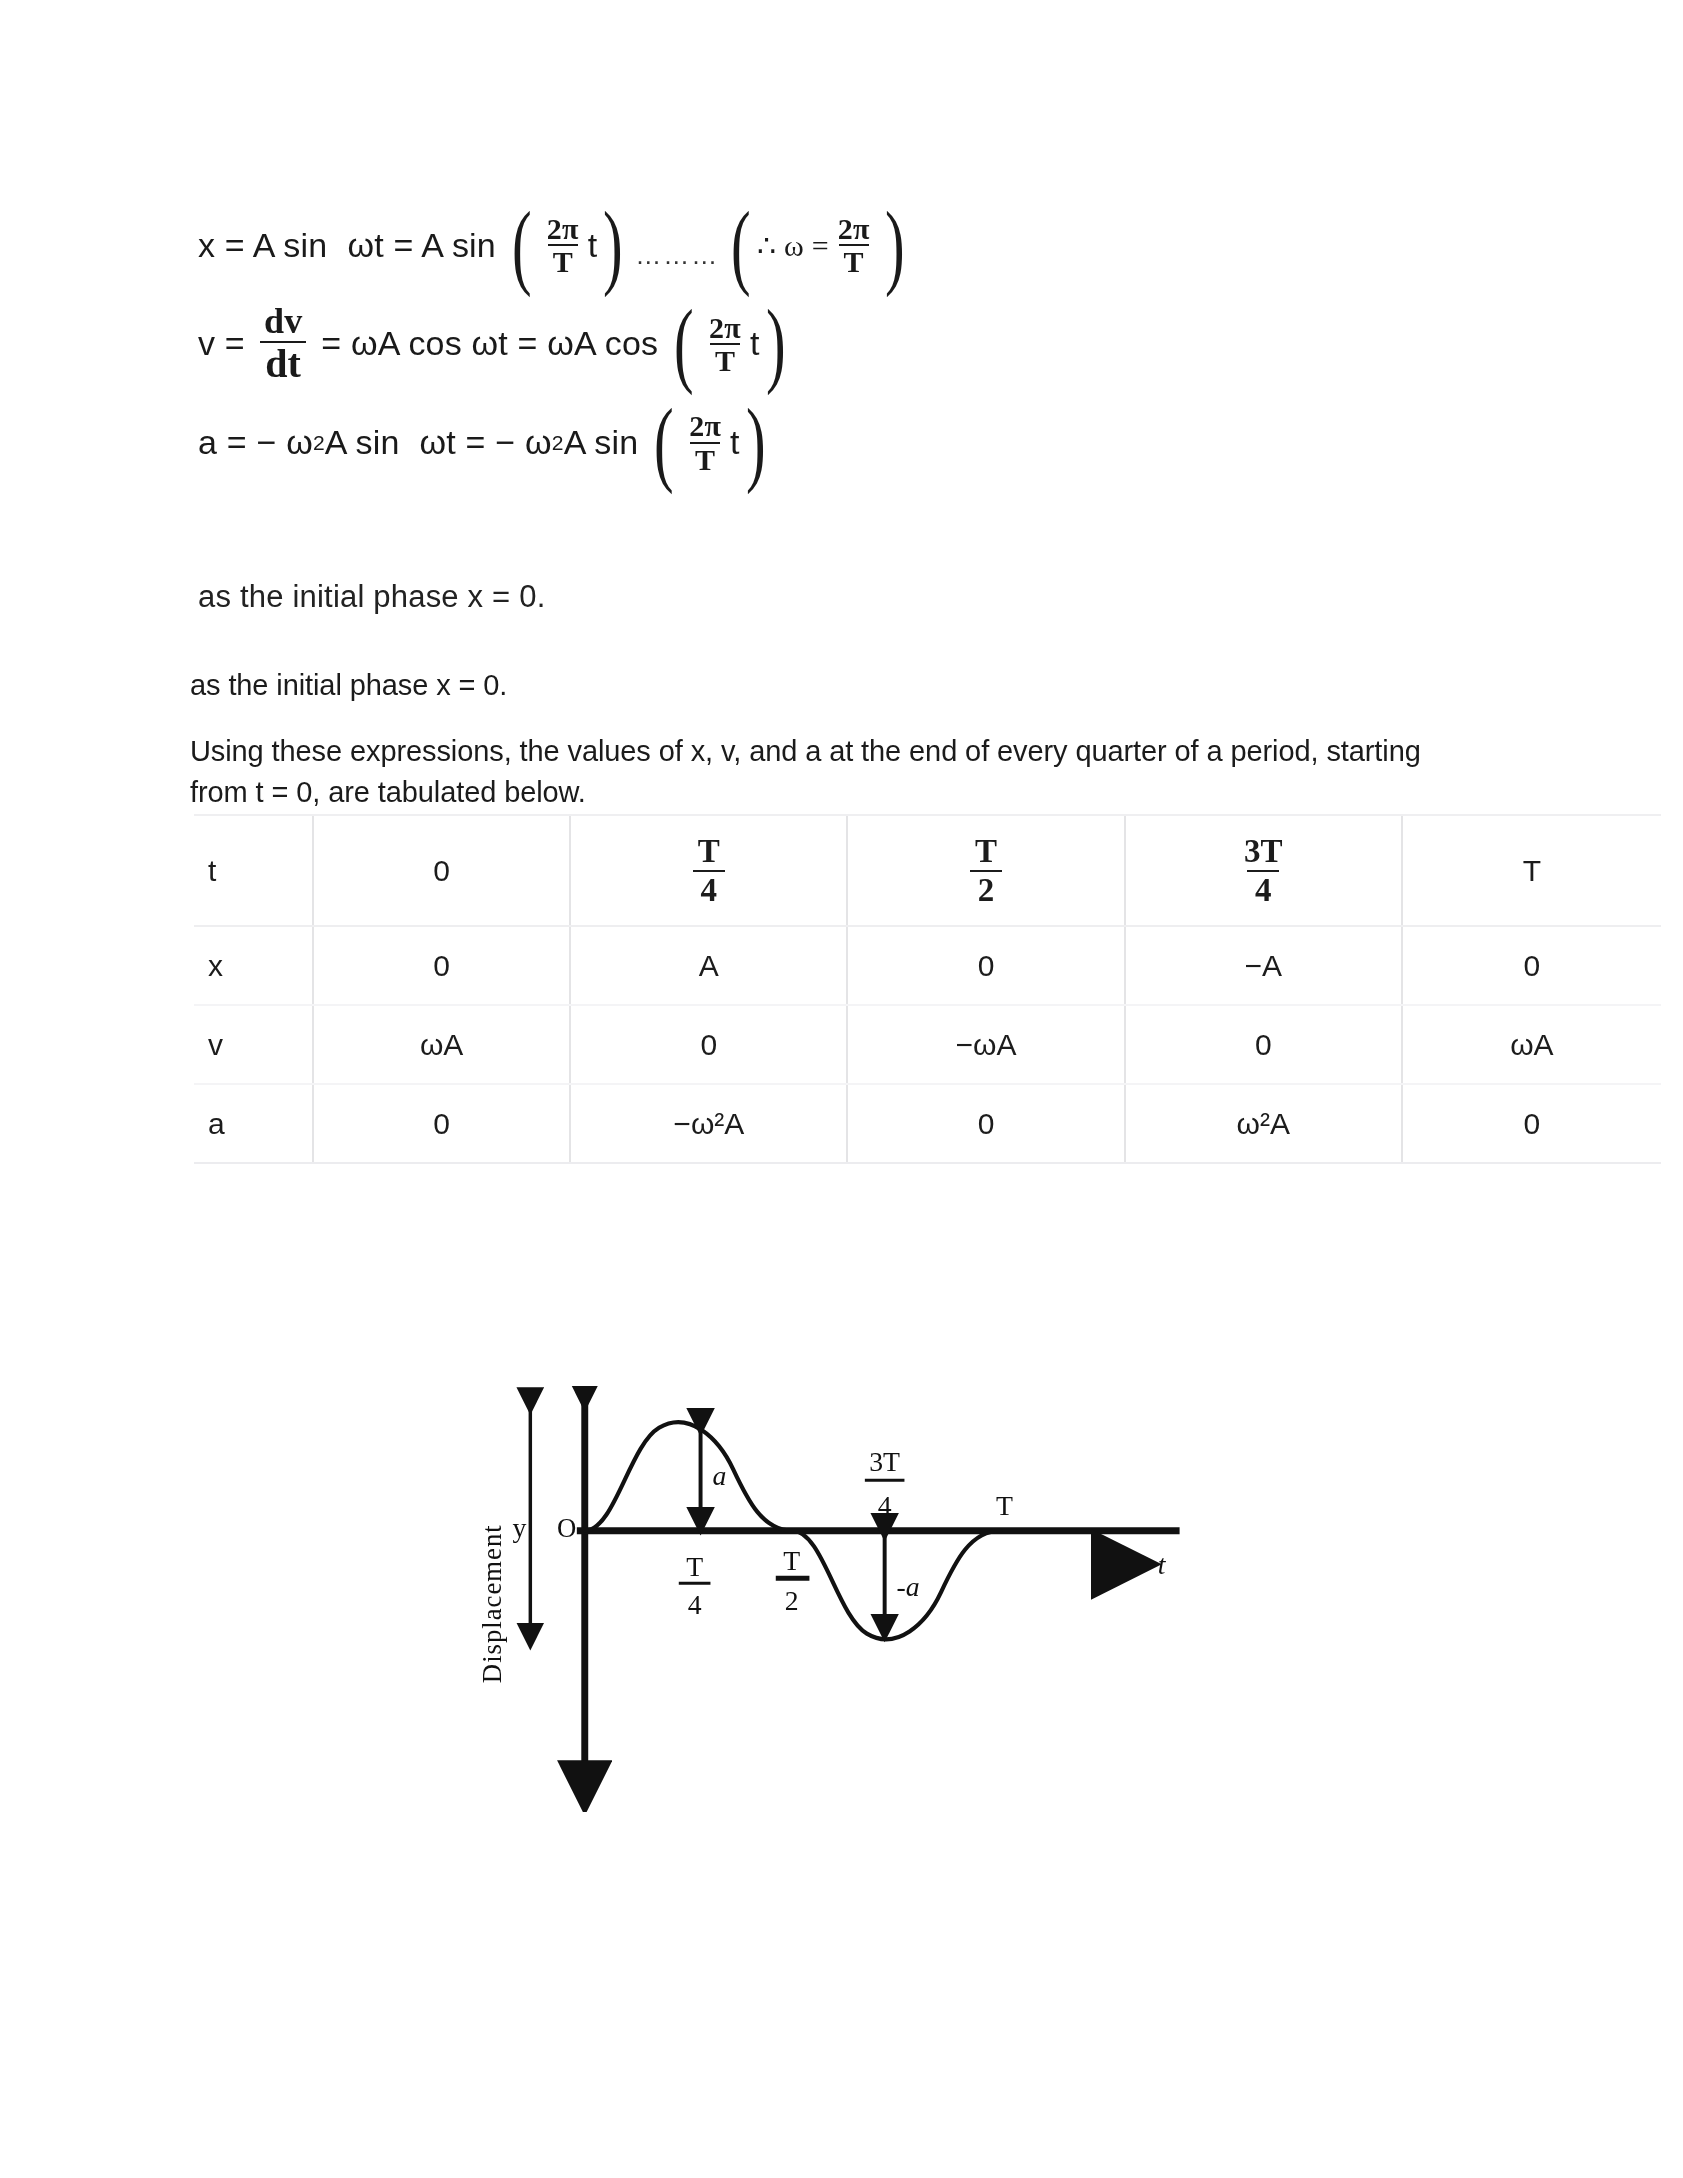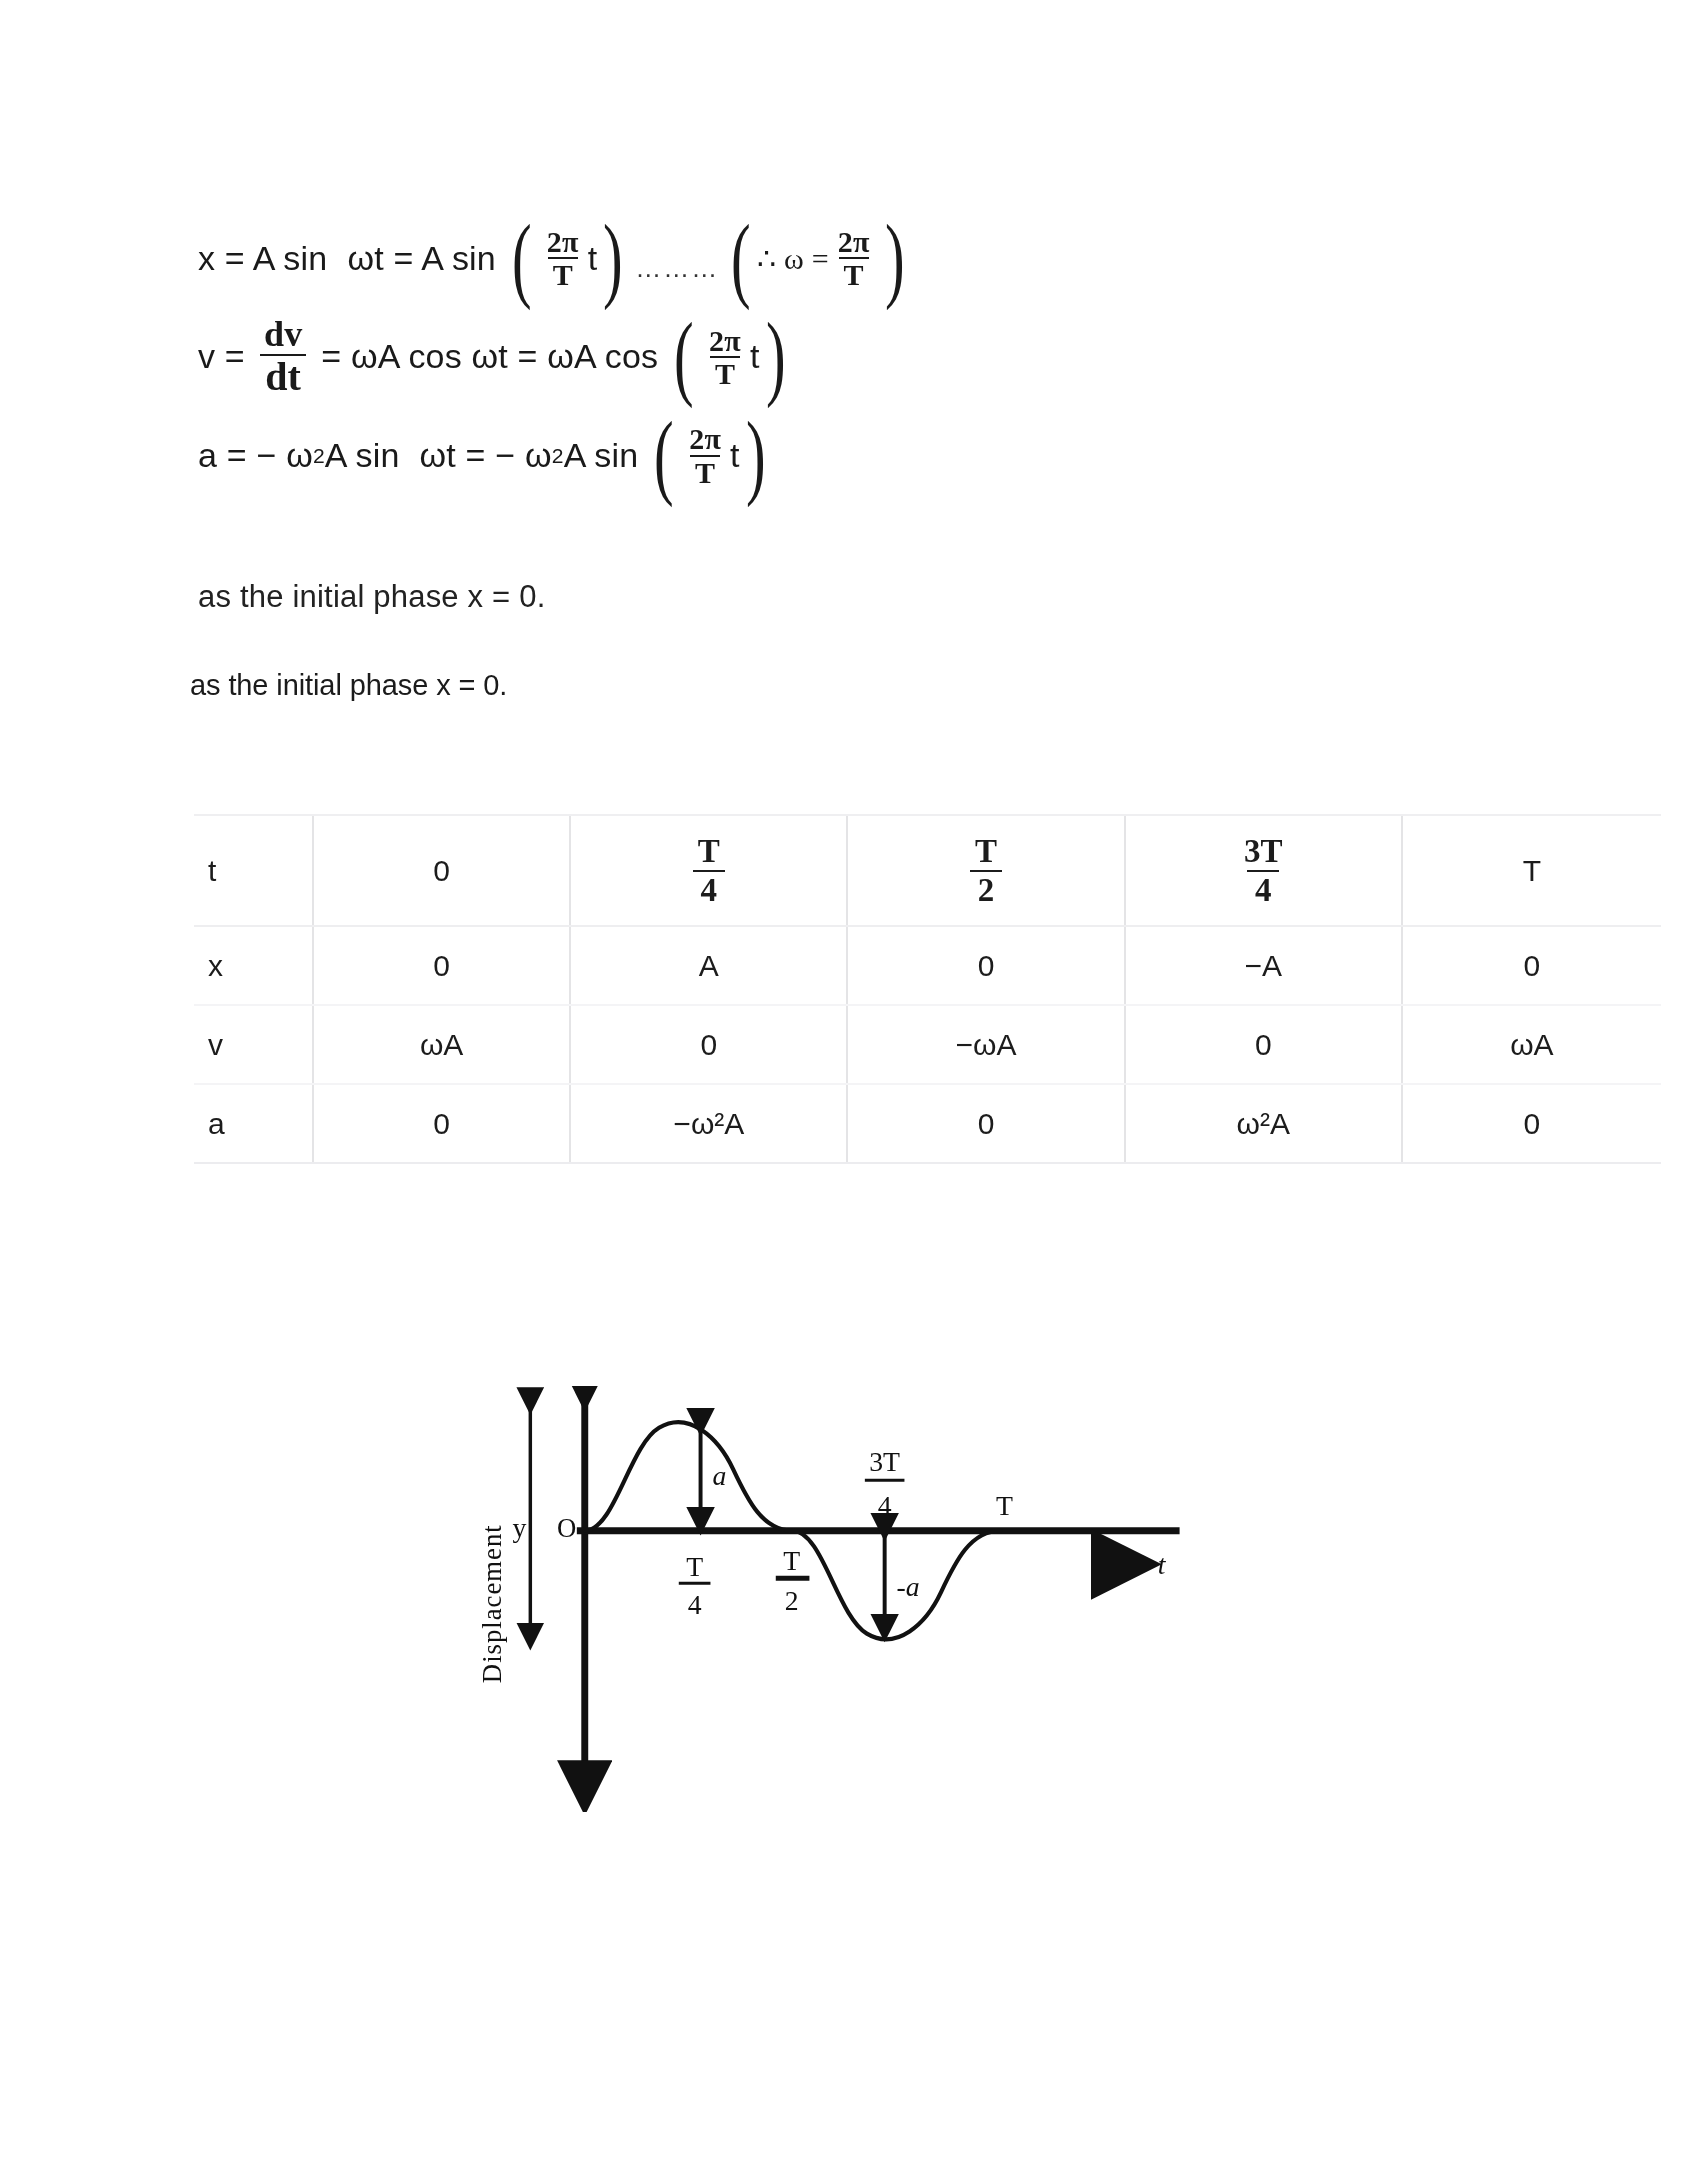--- a/index.html
+++ b/index.html
@@ -21,21 +21,21 @@
     left: 0; top: 0;
     width: 1683px;
     height: 2178px;
     background: #fff;
   }
 
   
   .eq-block {
     position: absolute;
     left: 198px;
-    top: 226px;
+    top: 213px;
     width: 1287px;
   }
   .eq-line {
     display: flex;
     align-items: center;
     font-size: 34px;
     letter-spacing: 0.2px;
     color: #1a1a1a;
     margin-bottom: 26px;
     white-space: nowrap;
@@ -228,20 +228,21 @@
         <span class="den">T</span>
       </span>
       <span class="txt">t</span>
       <span class="paren">)</span>
     </div>
   </div>
 
   <div class="phrase-scan">as the initial phase x = 0.</div>
 
   <div class="para" id="para-phase">as the initial phase x = 0.</div>
+  <div class="para" id="para-using-expr">Using these expressions, the values of x, v, and a at the end of every quarter of a period, starting from t = 0, are tabulated below.</div>
 
   <div class="tbl-wrap">
     <table class="smtable">
       <colgroup>
         <col style="width:119px">
         <col style="width:257px">
         <col style="width:277px">
         <col style="width:277px">
         <col style="width:277px">
         <col style="width:259px">

